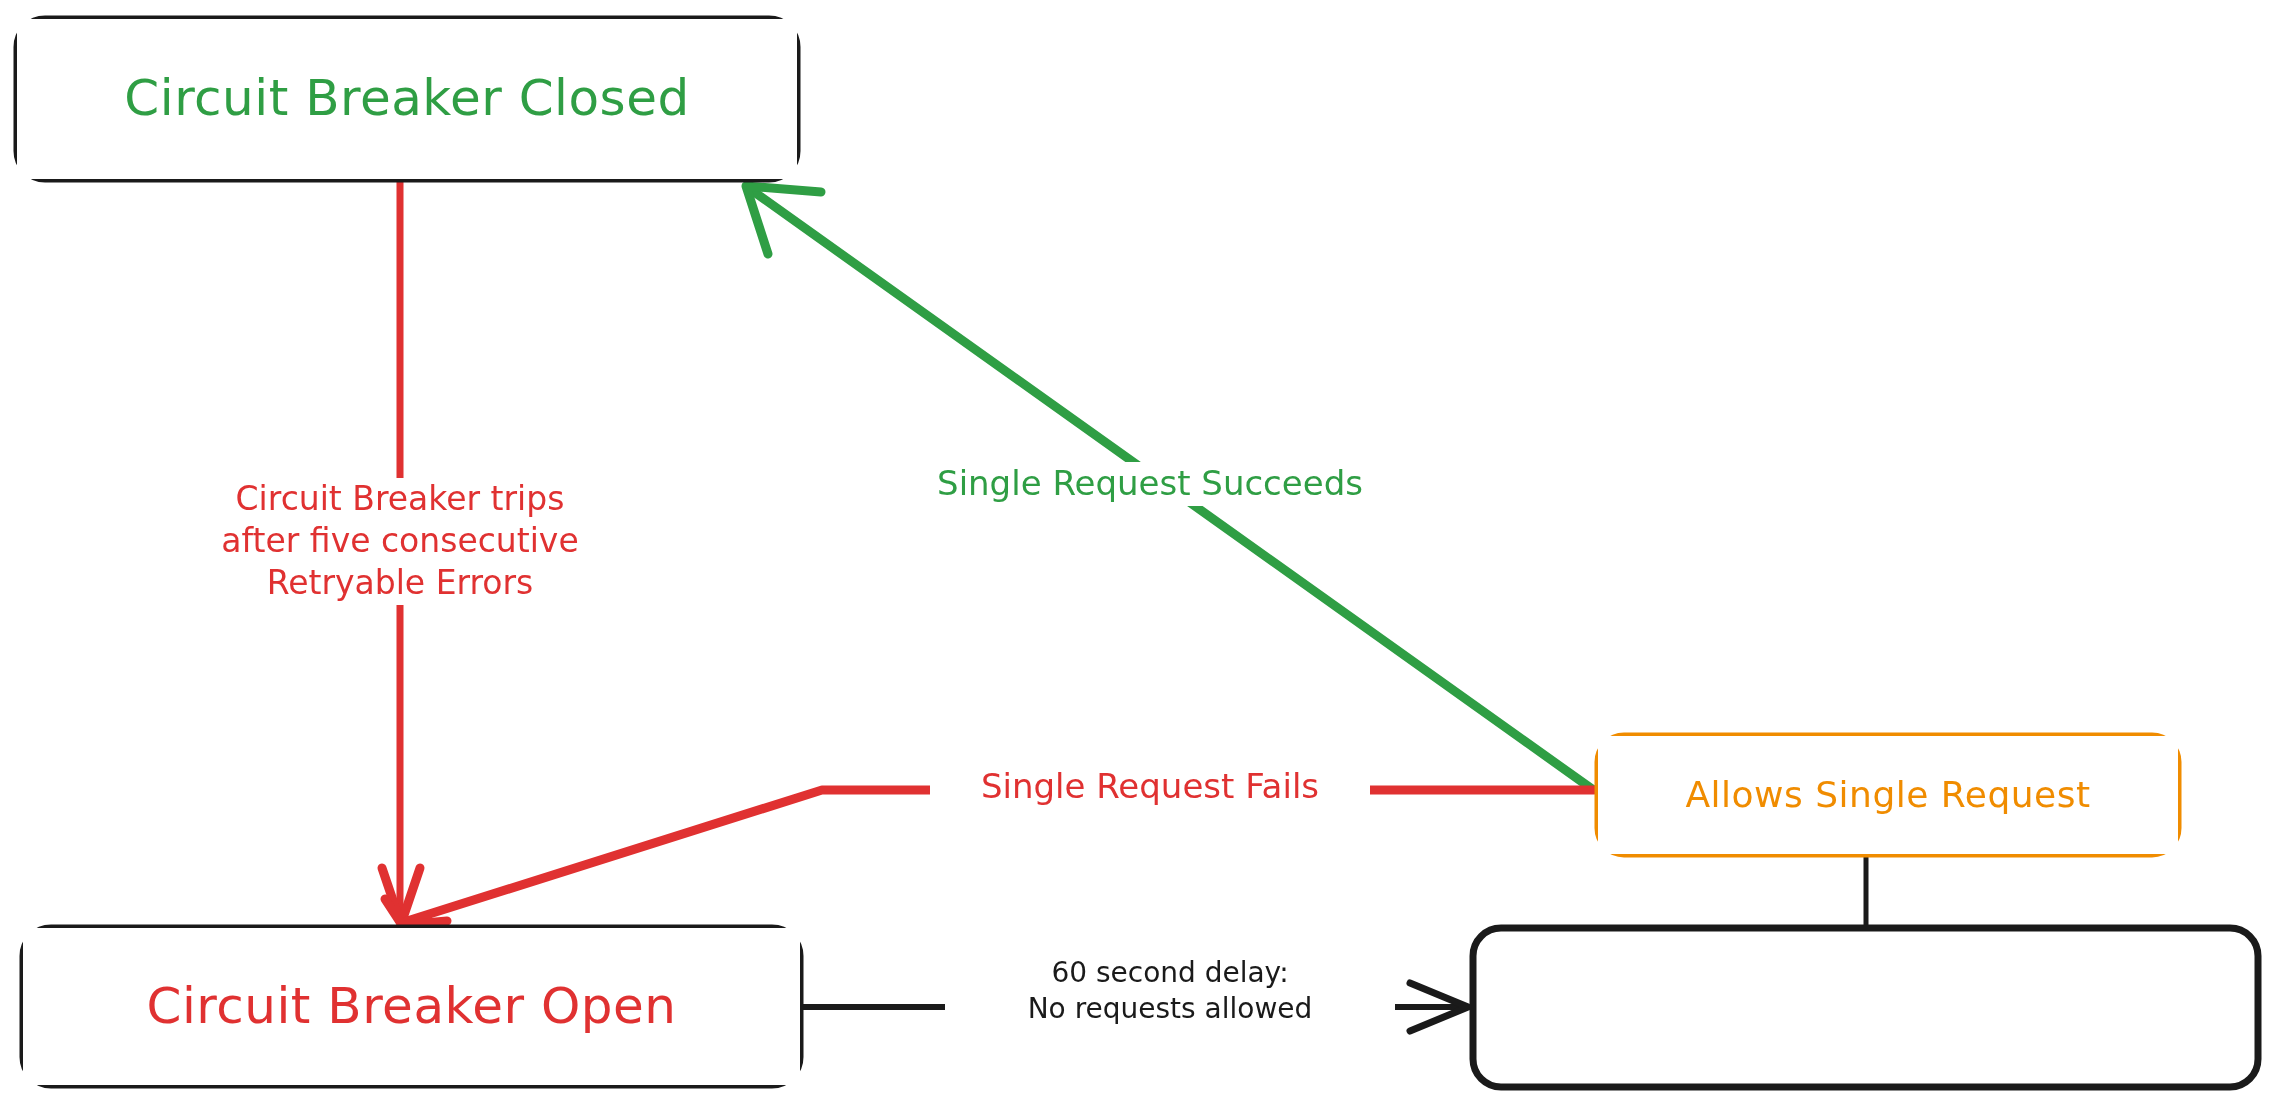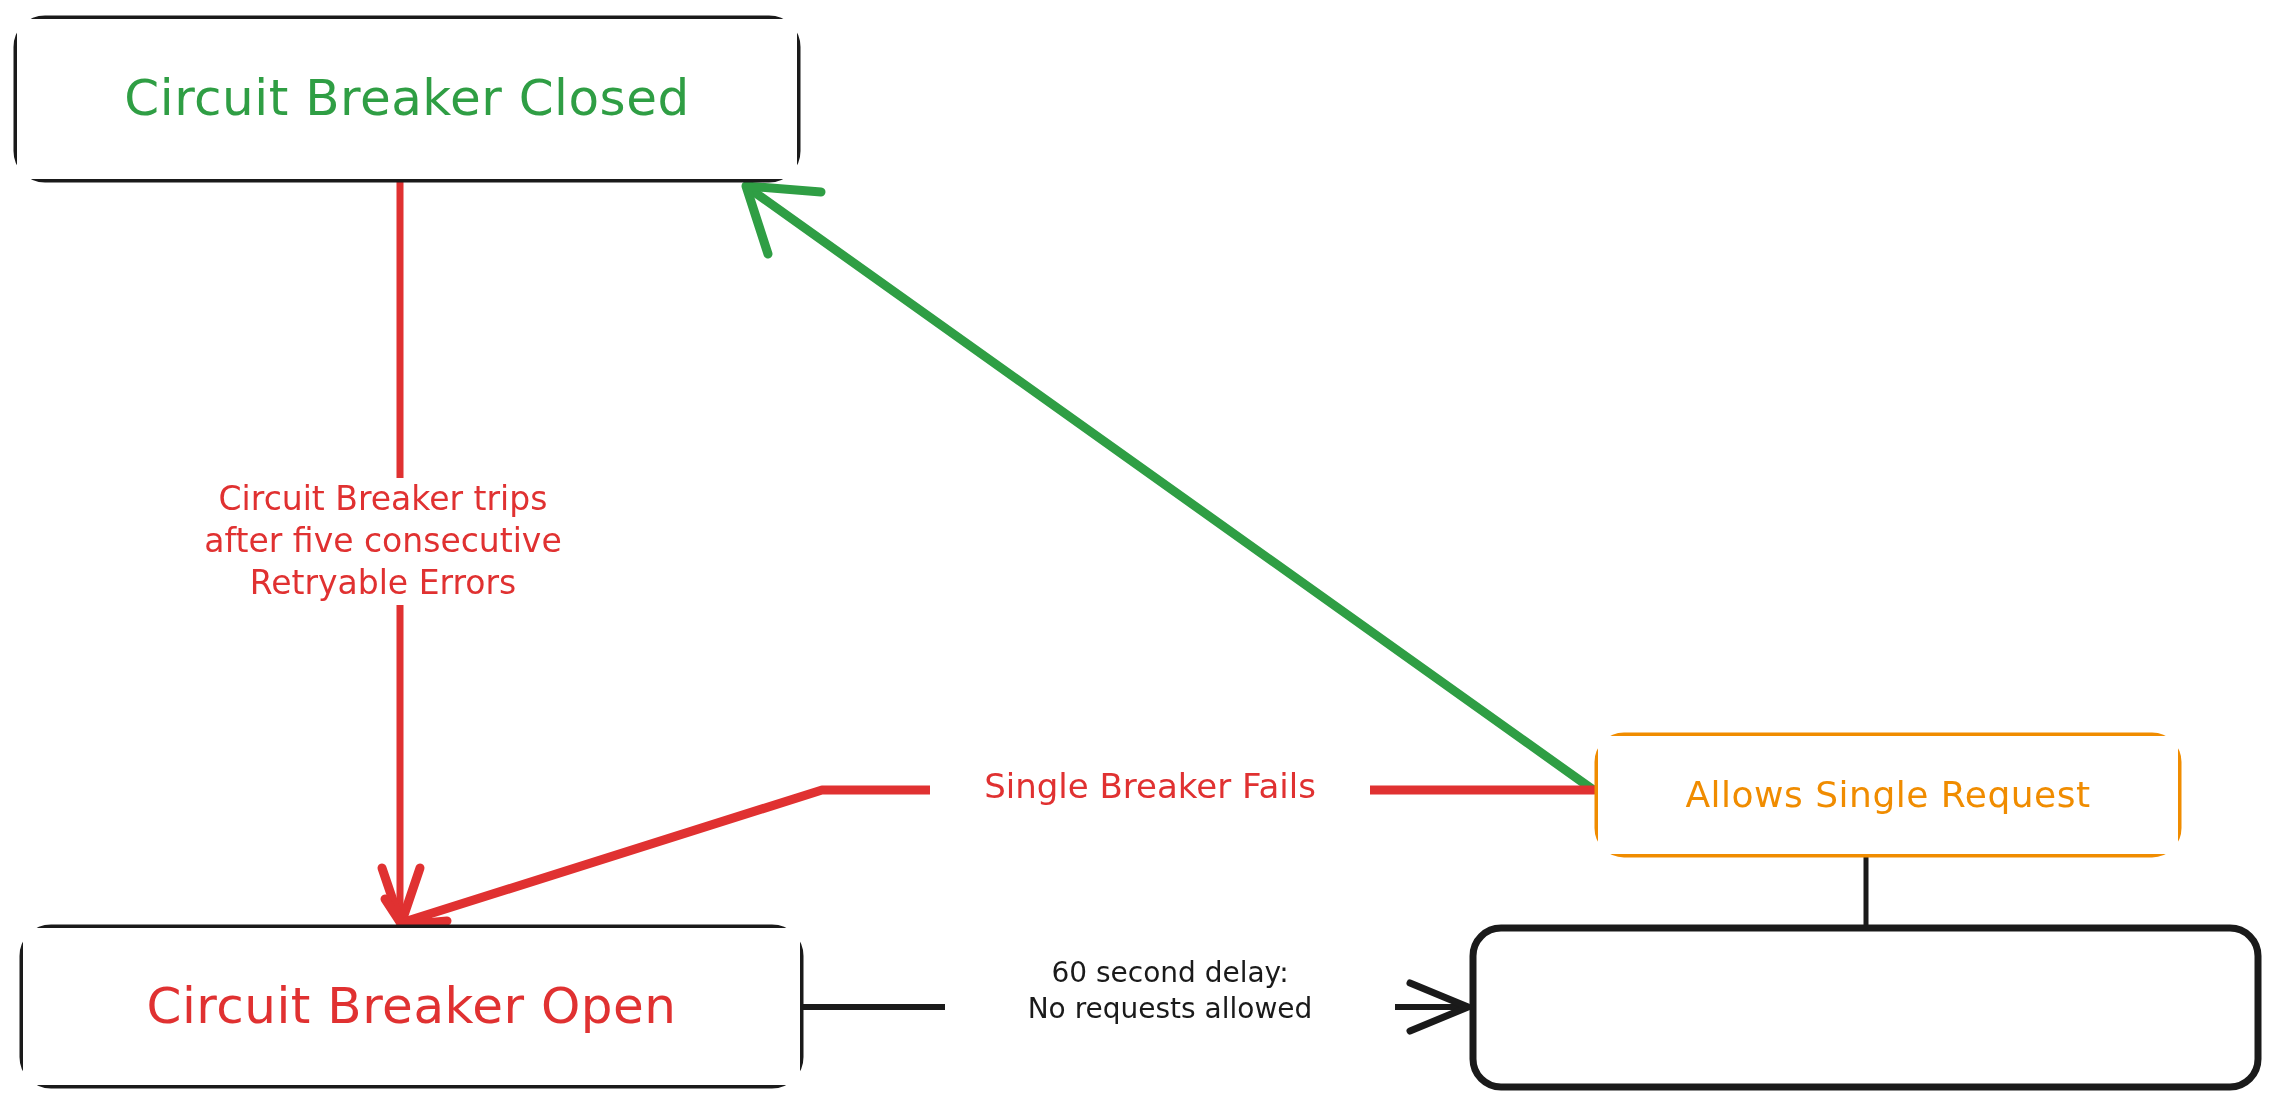--- a/index.html
+++ b/index.html
@@ -103,23 +103,24 @@
 
   <div class="node-box" style="left:1598px; top:736px; width:580px; height:118px;">
     <span class="node-label" style="color:#f08c00; font-size:36px;">Allows Single Request</span>
   </div>
 
   <div class="node-box" style="left:23px; top:928px; width:777px; height:157px;">
     <span class="node-label" style="color:#e03131; font-size:50px;">Circuit Breaker Open</span>
   </div>
 
 
-  <div class="edge-label" style="left:153px; top:478px; width:460px; color:#e03131; font-size:33px;">Circuit Breaker trips
+  <div class="edge-label" style="left:170px; top:478px; width:460px; color:#e03131; font-size:33px;">Circuit Breaker trips
 after five consecutive
 Retryable Errors</div>
 
+  <div class="edge-label" style="left:900px; top:462px; width:500px; color:#2f9e44; font-size:34px;">Single Request Succeeds</div>
 
-  <div class="edge-label" style="left:930px; top:765px; width:440px; color:#e03131; font-size:34px;">Single Breaker Fails</div>
+  <div class="edge-label" style="left:930px; top:765px; width:440px; color:#e03131; font-size:34px;">Single Request Fails</div>
 
   <div class="edge-label" style="left:945px; top:955px; width:450px; color:#1a1a1a; font-size:28px;">60 second delay:
 No requests allowed</div>
 
 </div>
 
 </body></html>

